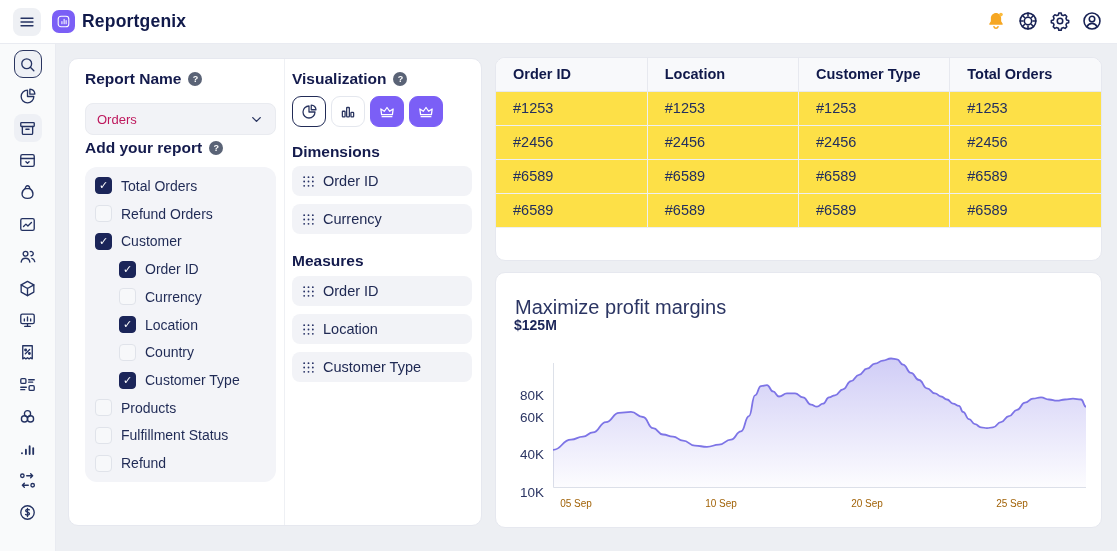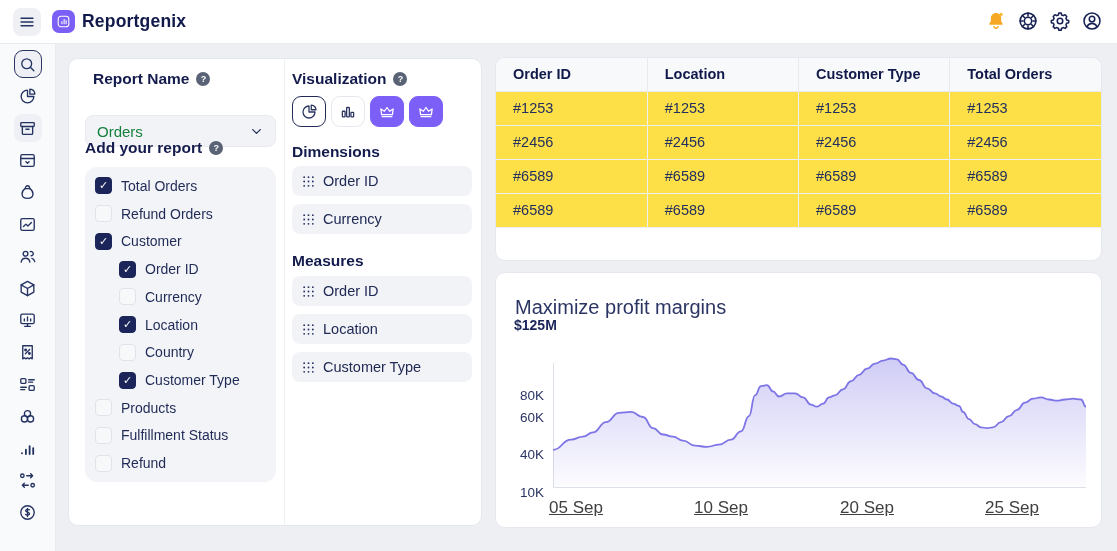--- a/index.html
+++ b/index.html
@@ -34,23 +34,23 @@
   .card { position:absolute; background:#fff; border:1px solid #e6e8ef; border-radius:10px; }
   .config-card { left:68px; top:58px; width:414px; height:468px; }
   .table-card  { left:495px; top:57px; width:607px; height:204px; overflow:hidden; }
   .chart-card  { left:495px; top:272px; width:607px; height:256px; }
 
   .sec-title { position:absolute; font-size:15.5px; font-weight:bold; color:#141b4d; display:flex; align-items:center; gap:7px; }
   .help { width:14px; height:14px; border-radius:50%; background:#5a6376; color:#fff; font-size:9px; font-weight:bold;
           display:inline-flex; align-items:center; justify-content:center; }
 
   
-  .select { position:absolute; left:16px; top:56px; width:191px; height:32px; background:#f2f3f7;
+  .select { position:absolute; left:16px; top:44px; width:191px; height:32px; background:#f2f3f7;
             border:1px solid #e9ebf0; border-radius:8px; display:flex; align-items:center; justify-content:space-between;
-            padding:0 11px; font-size:15px; color:#15803d; cursor:pointer; }
+            padding:0 11px; font-size:13px; color:#be185d; cursor:pointer; }
   .select .ic { width:15px; height:15px; color:#2a3560; }
   .field-list { position:absolute; left:16px; top:108px; width:191px; height:315px; background:#f3f4f8;
                 border-radius:12px; padding:5px 10px; display:flex; flex-direction:column; justify-content:space-around; }
   .field-row { display:flex; align-items:center; gap:9px; height:28px; }
   .field-row.indent { padding-left:24px; }
   .cb { width:17px; height:17px; border-radius:4px; flex:0 0 17px; display:flex; align-items:center; justify-content:center;
         font-size:11px; line-height:1; cursor:pointer; background:#f7f8fa; border:1px solid #e0e3ea; color:transparent; }
   .cb.checked { background:#1b2559; border-color:#1b2559; color:#fff; }
   .f-label { font-size:14px; color:#1f2a55; }
 
@@ -74,21 +74,21 @@
        color:#10194a; border-right:1px solid #e7e9ef; border-bottom:1px solid #e7e9ef; }
   th:last-child { border-right:none; }
   td { height:34px; padding:0 0 0 17px; font-size:14.5px; color:#232f5e; border-right:1px solid #edeff4;
        border-bottom:1px solid #edeff4; background:#fde047; }
   td:last-child { border-right:none; }
 
   
   .chart-sub { position:absolute; left:19px; top:23px; font-size:20px; color:#2b3563; }
   .chart-val { position:absolute; left:18px; top:44px; font-size:14px; font-weight:bold; color:#1b2559; }
   .ytick { position:absolute; left:6px; width:42px; text-align:right; font-size:13.5px; color:#2b3563; height:18px; line-height:18px; }
-  .xtick { position:absolute; top:225px; transform:translateX(-50%); font-size:17px; color:#404040; white-space:nowrap;text-decoration:underline; }
+  .xtick { position:absolute; top:225px; transform:translateX(-50%); font-size:10px; color:#a16207; white-space:nowrap; }
   #chart-svg { position:absolute; left:57px; top:84px; }
 </style>
 </head>
 <body>
 
 <header class="topbar">
   <button class="menu-btn" id="menu-btn">
       <svg viewBox="0 0 24 24" class="ic" fill="none" stroke="currentColor" stroke-width="1.7" stroke-linecap="round" stroke-linejoin="round">
         <path d="M4 7h16M4 12h16M4 17h16"></path>
       </svg>
@@ -218,21 +218,21 @@
       <svg viewBox="0 0 24 24" class="ic" fill="none" stroke="currentColor" stroke-width="1.7" stroke-linecap="round" stroke-linejoin="round">
         <circle cx="12" cy="12" r="8.5"></circle>
         <path d="M12 7v10M14.3 8.6c-1.5-1-4.6-.7-4.6 1.2 0 2.3 4.8 1.3 4.8 3.7 0 1.9-3.2 2.2-4.9 1"></path>
       </svg>
     </button>
   </nav>
 
 <main>
 
   <section class="card config-card">
-    <h3 class="sec-title" style="left:24px; top:11px;justify-content:center;">
+    <h3 class="sec-title" style="left:16px; top:11px;justify-content:center;">
       <span>Report Name</span>
       <span class="help">?</span>
     </h3>
     <div class="select" id="report-select">
       <span>Orders</span>
       <svg class="ic" viewBox="0 0 24 24" fill="none" stroke="currentColor" stroke-width="2.2" stroke-linecap="round" stroke-linejoin="round">
           <path d="M6 9l6 6 6-6"></path>
         </svg>
     </div>
     <h3 class="sec-title" style="left:16px; top:80px;">

